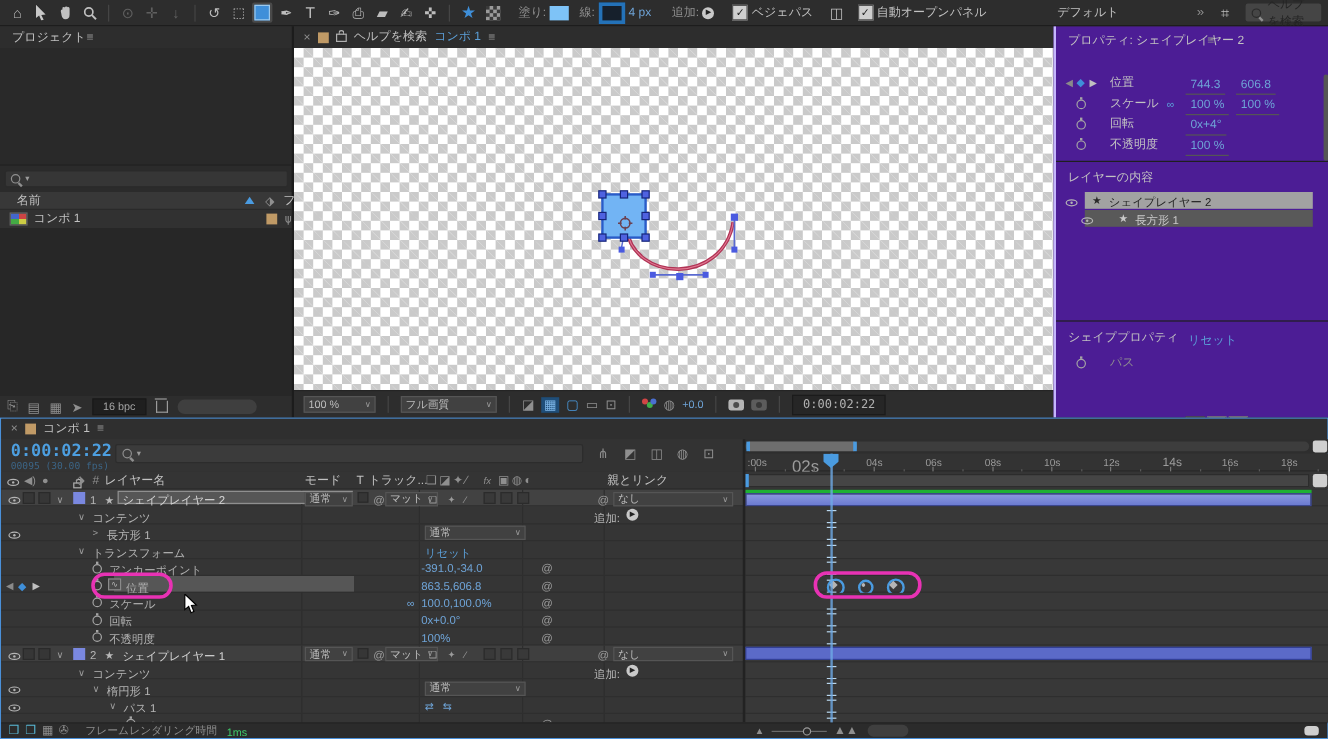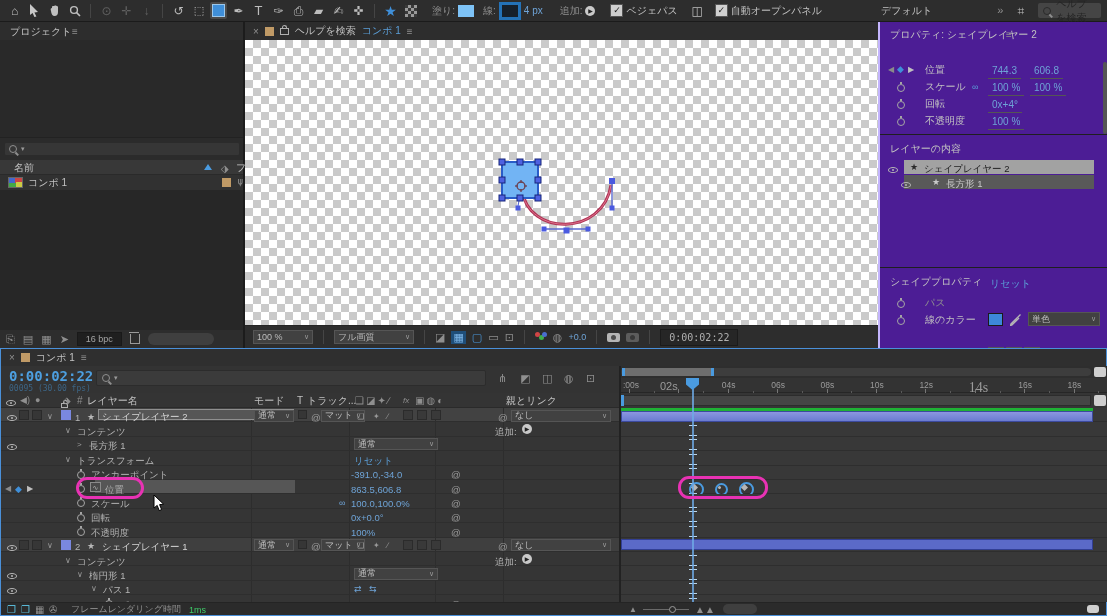--- a/index.html
+++ b/index.html
@@ -266,32 +266,20 @@
     </div>
     <span class="abs eye" style="left:8px;top:157px"></span>
     <div class="abs" style="left:223px;top:40px;width:4px;height:72px;background:#555;border-radius:2px"></div>
     <div class="abs" style="left:0;top:245px;width:100%;height:1px;background:#1f1f1f"></div>
     <span class="abs t" style="left:10px;top:255px">シェイププロパティ</span>
     <span class="abs blue" style="left:110px;top:255px">リセット</span>
     <div class="abs" style="left:0;top:274px;width:100%;height:15px">
       <span class="abs sw" style="left:17px;top:3px"></span>
       <span class="abs t dim" style="left:45px;top:2px">パス</span>
     </div>
-    <div class="abs" style="left:0;top:290px;width:100%;height:17px">
-      <span class="abs sw" style="left:17px;top:4px"></span>
-      <span class="abs t" style="left:45px;top:3px">線のカラー</span>
-      <span class="abs" style="left:108px;top:1px;width:15px;height:13px;background:#3d87d9;border:1px solid #1b1b1b"></span>
-      <svg class="abs" style="left:130px;top:1px" width="12" height="13" viewBox="0 0 12 13">
-          <path d="M10.5 1.5 L7.5 4.5 L8.5 5.5 L2 12 L0.5 12.5 L1 11 L7.5 4.5" stroke="#b5b5b5" stroke-width="1.4" fill="none"></path>
-        </svg>
-      <span class="abs dd" style="left:148px;top:0;width:72px;height:14px">
-          <span>単色</span>
-          <span class="chev">∨</span>
-        </span>
-    </div>
     <div class="abs" style="left:0;top:325px;width:100%;height:16px">
       <span class="abs t dim" style="left:45px;top:3px">線端</span>
       <span class="abs" style="left:108px;top:0;width:16px;height:14px;background:#333;border:1px solid #555;color:#4aa3e8;font-size:9px;text-align:center;line-height:13px">⊂</span>
       <span class="abs" style="left:126px;top:0;width:16px;height:14px;background:#c9c9c9;border:1px solid #555;color:#222;font-size:9px;text-align:center;line-height:13px">C</span>
       <span class="abs" style="left:144px;top:0;width:16px;height:14px;background:#c9c9c9;border:1px solid #555;color:#222;font-size:9px;text-align:center;line-height:13px">⊏</span>
     </div>
   </div>
 
   <div class="abs" id="timeline" style="left:0;top:348px;width:1107px;height:268px;background:#333;border:1px solid #4a90d9">
     <div class="abs" style="left:0;top:0;width:100%;height:17px;background:#2f2f2f;display:flex;align-items:center;gap:6px;padding:0 8px;box-sizing:border-box">
@@ -318,39 +306,39 @@
       <div class="abs" style="left:0;top:2px;width:470px;height:8px;background:#3d3d3d;border-radius:4px"></div>
       <div class="abs" style="left:1px;top:2px;width:92px;height:8px;background:#6e6e6e;border-radius:3px"></div>
       <div class="abs" style="left:1px;top:2px;width:3px;height:8px;background:#4a9be0"></div>
       <div class="abs" style="left:90px;top:2px;width:3px;height:8px;background:#4a9be0"></div>
       <div class="abs" style="left:473px;top:1px;width:12px;height:10px;background:#cfcfcf;border-radius:2px"></div>
     </div>
     <div class="abs" id="ruler" style="left:620px;top:29px;width:487px;height:15px;background:#333;border-bottom:1px solid #262626">
         <div class="abs" style="left: 2px; top: 2px; font-size: 8.5px; color: rgb(155, 155, 155);">:00s</div>
         <div class="abs" style="left: 8px; top: 11px; width: 1px; height: 4px; background: rgb(119, 119, 119);"></div>
         <div class="abs" style="left: 32.7px; top: 13px; width: 1px; height: 2px; background: rgb(90, 90, 90);"></div>
-        <div class="abs" style="left: 39px; top: 2px; font-size: 11px; color: rgb(155, 155, 155);">02s</div>
+        <div class="abs" style="left: 39px; top: 2px; font-size: 14px; color: rgb(155, 155, 155);">02s</div>
         <div class="abs" style="left: 57.4px; top: 11px; width: 1px; height: 4px; background: rgb(119, 119, 119);"></div>
         <div class="abs" style="left: 82.1px; top: 13px; width: 1px; height: 2px; background: rgb(90, 90, 90);"></div>
         <div class="abs" style="left: 100.8px; top: 2px; font-size: 8.5px; color: rgb(155, 155, 155);">04s</div>
         <div class="abs" style="left: 106.8px; top: 11px; width: 1px; height: 4px; background: rgb(119, 119, 119);"></div>
         <div class="abs" style="left: 131.5px; top: 13px; width: 1px; height: 2px; background: rgb(90, 90, 90);"></div>
         <div class="abs" style="left: 150.2px; top: 2px; font-size: 8.5px; color: rgb(155, 155, 155);">06s</div>
         <div class="abs" style="left: 156.2px; top: 11px; width: 1px; height: 4px; background: rgb(119, 119, 119);"></div>
         <div class="abs" style="left: 180.9px; top: 13px; width: 1px; height: 2px; background: rgb(90, 90, 90);"></div>
         <div class="abs" style="left: 199.6px; top: 2px; font-size: 8.5px; color: rgb(155, 155, 155);">08s</div>
         <div class="abs" style="left: 205.6px; top: 11px; width: 1px; height: 4px; background: rgb(119, 119, 119);"></div>
         <div class="abs" style="left: 230.3px; top: 13px; width: 1px; height: 2px; background: rgb(90, 90, 90);"></div>
         <div class="abs" style="left: 249px; top: 2px; font-size: 8.5px; color: rgb(155, 155, 155);">10s</div>
         <div class="abs" style="left: 255px; top: 11px; width: 1px; height: 4px; background: rgb(119, 119, 119);"></div>
         <div class="abs" style="left: 279.7px; top: 13px; width: 1px; height: 2px; background: rgb(90, 90, 90);"></div>
         <div class="abs" style="left: 298.4px; top: 2px; font-size: 8.5px; color: rgb(155, 155, 155);">12s</div>
         <div class="abs" style="left: 304.4px; top: 11px; width: 1px; height: 4px; background: rgb(119, 119, 119);"></div>
         <div class="abs" style="left: 329.1px; top: 13px; width: 1px; height: 2px; background: rgb(90, 90, 90);"></div>
-        <div class="abs" style="left: 347.8px; top: 2px; font-size: 14px; color: rgb(155, 155, 155); font-family: Liberation Serif, serif;">14s</div>
+        <div class="abs" style="left: 347.8px; top: 2px; font-size: 10px; color: rgb(155, 155, 155);">14s</div>
         <div class="abs" style="left: 353.8px; top: 11px; width: 1px; height: 4px; background: rgb(119, 119, 119);"></div>
         <div class="abs" style="left: 378.5px; top: 13px; width: 1px; height: 2px; background: rgb(90, 90, 90);"></div>
         <div class="abs" style="left: 397.2px; top: 2px; font-size: 8.5px; color: rgb(155, 155, 155);">16s</div>
         <div class="abs" style="left: 403.2px; top: 11px; width: 1px; height: 4px; background: rgb(119, 119, 119);"></div>
         <div class="abs" style="left: 427.9px; top: 13px; width: 1px; height: 2px; background: rgb(90, 90, 90);"></div>
         <div class="abs" style="left: 446.6px; top: 2px; font-size: 8.5px; color: rgb(155, 155, 155);">18s</div>
         <div class="abs" style="left: 452.6px; top: 11px; width: 1px; height: 4px; background: rgb(119, 119, 119);"></div>
         <div class="abs" style="left: 477.3px; top: 13px; width: 1px; height: 2px; background: rgb(90, 90, 90);"></div>
       </div>
 

